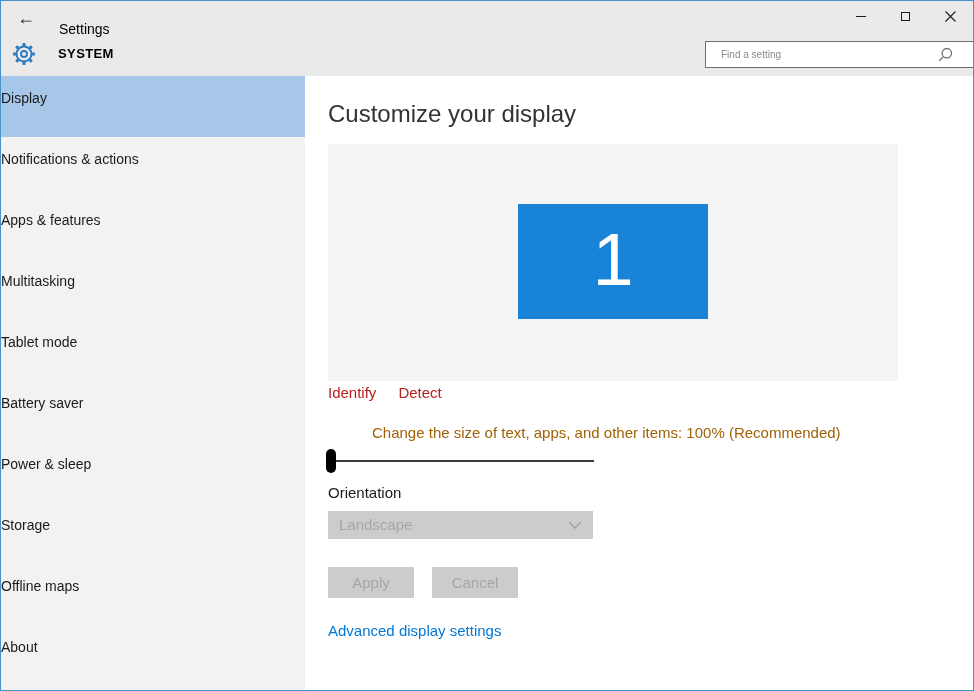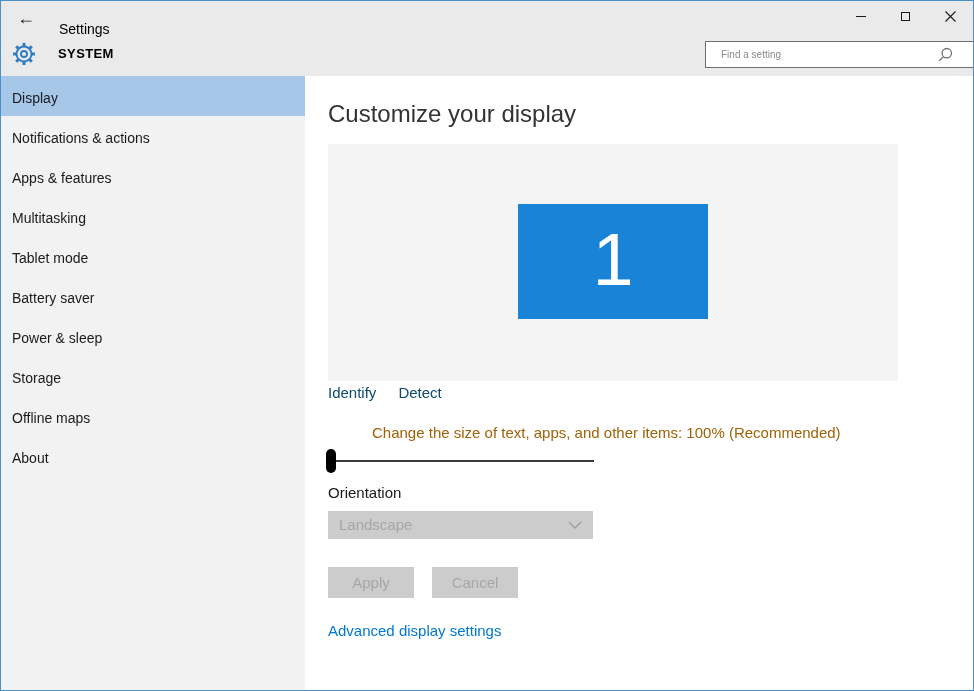--- a/index.html
+++ b/index.html
@@ -23,30 +23,30 @@
   .search-box { position:absolute; right:13px; top:40px; width:280px; height:27px; }
   .search-box input {
     width:100%; height:100%; border:1px solid #6e6e6e; background:#fff;
     font-family:"Liberation Sans", sans-serif; font-size:10px; color:#333;
     padding:0 28px 0 15px; outline:none;margin-left:25px;
   }
   .search-box input::placeholder { color:#8a8a8a; opacity:1; }
   .search-glyph { position:absolute; right:7px; top:6px; width:15px; height:15px; }
   
   .sidebar { position:absolute; left:0; top:75px; width:304px; height:616px; background:#f2f2f2; }
-  .side-item { height:40px; line-height:45.5px; padding-left:11px; font-size:14px; color:#1a1a1a; cursor:default; }
+  .side-item { height:61px; line-height:45.5px; font-size:14px; color:#1a1a1a; cursor:default; }
   .side-item.selected { background:#a6c7e8; }
   
   .main { position:absolute; left:304px; top:75px; width:670px; height:616px; background:#fff; }
   .page-heading { position:absolute; left:23px; top:24px; font-size:24px; font-weight:300; color:#333; }
   .preview { position:absolute; left:23px; top:68px; width:570px; height:237px; background:#f4f4f4; }
   .monitor { position:absolute; left:190px; top:60px; width:190px; height:115px; background:#1883d7;
     color:#fff; font-size:74px; font-weight:300; text-align:center; line-height:112px; cursor:default; }
   .link-row { position:absolute; left:23px; top:308px; display:flex; gap:22px; }
-  .link { font-size:15px; color:#0c4a6e; cursor:default; }
+  .link { font-size:15px; color:#b91c1c; cursor:default; }
   .scaling-label { position:absolute; left:23px; top:348px; font-size:15px; color:#a16207;margin-left:44px; }
   .slider { position:absolute; left:23px; top:373px; width:266px; height:24px; }
   .slider-track { position:absolute; left:0; top:11px; width:266px; height:2px; background:#3a3a3a; }
   .slider-thumb { position:absolute; left:-2px; top:0; width:10px; height:24px; background:#000; border-radius:5px; }
   .orientation-label { position:absolute; left:23px; top:408px; font-size:15px; color:#1a1a1a; }
   .dropdown { position:absolute; left:23px; top:435px; width:265px; height:28px; background:#cccccc; }
   .dropdown-value { line-height:28px; padding-left:11px; font-size:15px; color:#a6a6a6; }
   .dropdown-chevron { position:absolute; right:11px; top:10px; width:14px; height:8px; }
   .btn { position:absolute; top:491px; width:86px; height:31px; background:#cccccc;
     font-size:15px; color:#a6a6a6; text-align:center; line-height:31px; cursor:default; }

